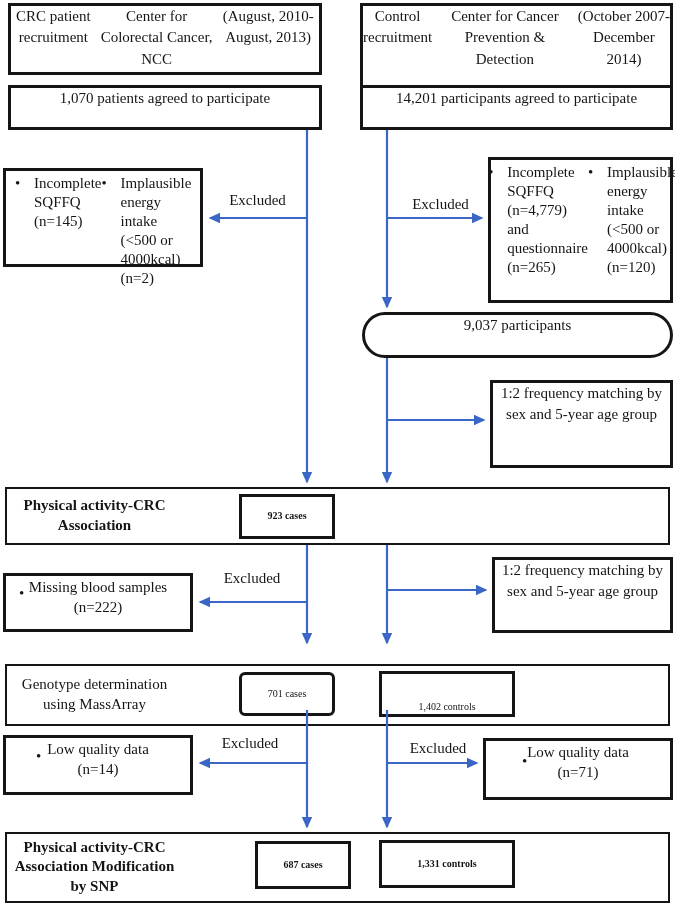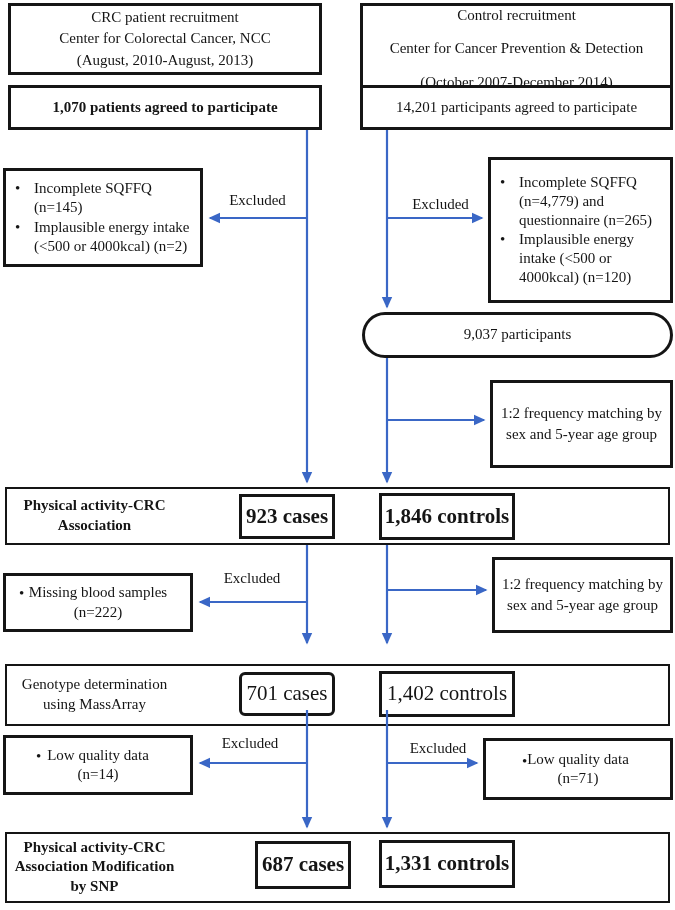--- a/index.html
+++ b/index.html
@@ -3,62 +3,62 @@
 <meta charset="utf-8">
 <style>
   html,body{margin:0;padding:0;background:#ffffff;}
   .canvas{
     position:relative;width:675px;height:910px;background:#fff;
     font-family:"Liberation Serif","DejaVu Serif",serif;
     color:#151515;font-size:15px;overflow:hidden;
   }
   .box{
     position:absolute;background:#fff;border:2px solid #151515;box-sizing:border-box;
-    display:flex;flex-direction:column;justify-content:center;
+    display:flex;flex-direction:row;justify-content:center;
     text-align:center;line-height:1.42;
   }
   .b3{border-width:3px;}
   .bullets{
     align-items:stretch;text-align:left;justify-content:center;
     padding:3px 4px 3px 9px;line-height:1.27;
   }
   .bullet-item{display:flex;gap:9px;}
   .dot{flex:none;width:10px;}
   .cb{padding:2px 22px;line-height:1.3;}
   .cb .dot{position:absolute;width:auto;}
   .xlabel{position:absolute;text-align:center;line-height:1.1;}
   .stage-label{
     position:absolute;top:50%;transform:translateY(-50%);
     left:5px;width:165px;text-align:center;line-height:1.33;
   }
   .bold{font-weight:bold;}
   .statbox{
     position:absolute;background:#fff;border:3px solid #151515;box-sizing:border-box;
     display:flex;align-items:center;justify-content:center;
-    font-size:21px;text-align:center;
+    font-size:10px;text-align:center;
   }
   .arrows{position:absolute;left:0;top:0;pointer-events:none;}
 </style>
 </head>
 <body>
 
 <div class="canvas">
 
   <div class="box b3" style="left:8px;top:3px;width:314px;height:72px;">
     <div>CRC patient recruitment</div>
     <div>Center for Colorectal Cancer, NCC</div>
     <div>(August, 2010-August, 2013)</div>
   </div>
   <div class="box b3" style="left:360px;top:3px;width:313px;height:92px;gap:12px;">
     <div>Control recruitment</div>
     <div>Center for Cancer Prevention &amp; Detection</div>
     <div>(October 2007-December 2014)</div>
   </div>
 
-  <div class="box b3" style="left:8px;top:85px;width:314px;height:45px;font-weight:bold;">
+  <div class="box b3" style="left:8px;top:85px;width:314px;height:45px;">
     <div>1,070 patients agreed to participate</div>
   </div>
   <div class="box b3" style="left:360px;top:85px;width:313px;height:45px;">
     <div>14,201 participants agreed to participate</div>
   </div>
 
   <div class="box b3 bullets" style="left:3px;top:168px;width:200px;height:99px;">
     <div class="bullet-item">
       <span class="dot">•</span>
       <span>Incomplete SQFFQ (n=145)</span>
@@ -86,40 +86,37 @@
 
   <div class="box b3" style="left:490px;top:380px;width:183px;height:88px;padding:0 6px;">
     <div>1:2 frequency matching by sex and 5-year age group</div>
   </div>
 
   <div class="box" style="left:5px;top:487px;width:665px;height:58px;">
     <div class="stage-label bold">Physical activity-CRC Association</div>
     <div class="statbox bold" style="left:232px;top:5px;width:96px;height:45px;">
       <span>923 cases</span>
     </div>
-    <div class="statbox bold" style="left:372px;top:4px;width:136px;height:47px;">
-      <span>1,846 controls</span>
-    </div>
   </div>
 
   <div class="box b3 cb" style="left:3px;top:573px;width:190px;height:59px;">
     <span class="dot" style="left:13px;top:8px;">•</span>
     <div>Missing blood samples (n=222)</div>
   </div>
 
   <div class="box b3" style="left:492px;top:557px;width:181px;height:76px;padding:0 5px;">
     <div>1:2 frequency matching by sex and 5-year age group</div>
   </div>
 
   <div class="box" style="left:5px;top:648px;width:665px;height:62px;margin-top:16px;">
     <div class="stage-label">Genotype determination using MassArray</div>
     <div class="statbox" style="left:232px;top:6px;width:96px;height:44px;border-radius:6px;">
       <span>701 cases</span>
     </div>
-    <div class="statbox" style="left:372px;top:5px;width:136px;height:46px;">
+    <div class="statbox" style="left:372px;top:5px;width:136px;height:46px;align-items:flex-end;">
       <span>1,402 controls</span>
     </div>
   </div>
 
   <div class="box b3 cb" style="left:3px;top:735px;width:190px;height:60px;">
     <span class="dot" style="left:30px;top:9px;">•</span>
     <div>Low quality data (n=14)</div>
   </div>
 
   <div class="box b3 cb" style="left:483px;top:738px;width:190px;height:62px;">

